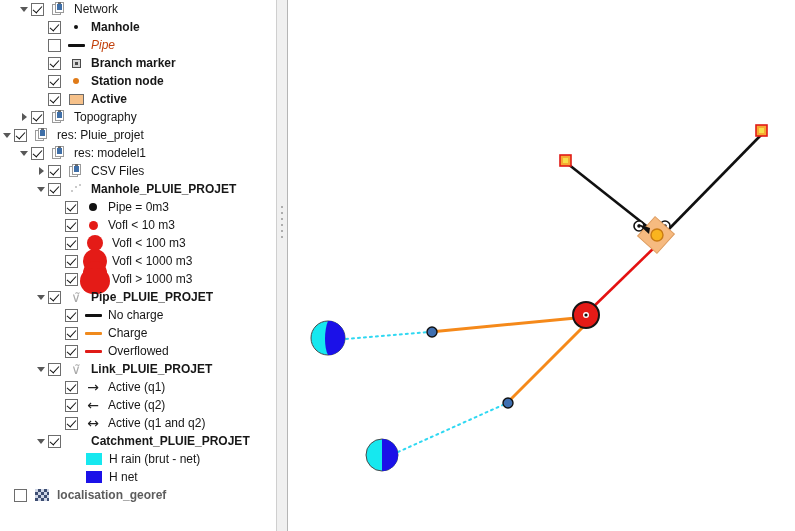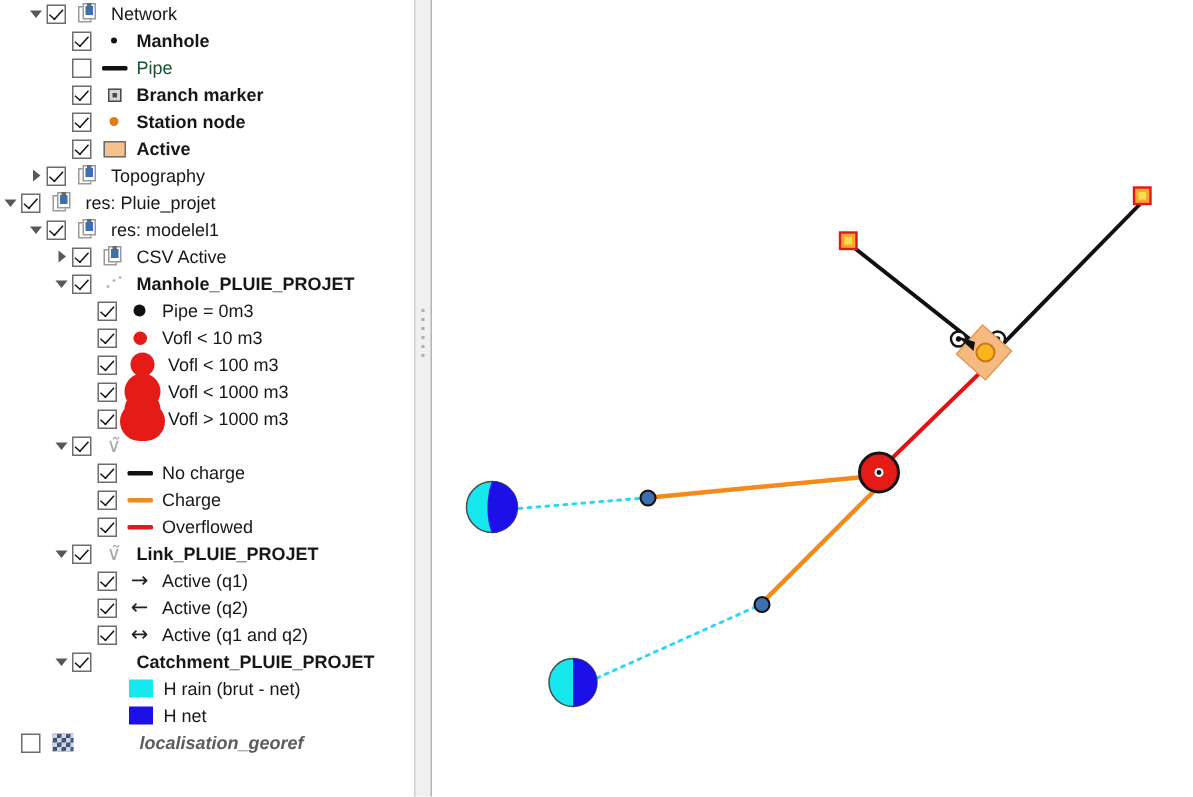--- a/index.html
+++ b/index.html
@@ -53,22 +53,22 @@
 
   
   .sym{
     width:22px;height:18px;flex:0 0 22px;
     display:flex;align-items:center;justify-content:center;position:relative;
   }
   .sym.w26{width:26px;flex:0 0 26px;}
 
   .label{padding-left:4px;color:#171717;}
   .label.b{font-weight:bold;}
-  .label.i{font-style:italic;color:#5d5d5d;font-weight:bold;margin-left:36px;}
-  .label.dim{color:#14532d;}
+  .label.i{color:#5d5d5d;font-weight:bold;}
+  .label.dim{color:#c2410c;font-style:italic;}
 
   
   .ic-group{position:relative;width:14px;height:14px;}
   .ic-group .p1,.ic-group .p2{
     position:absolute;border:1px solid #9a9a9a;background:#fdfdfd;box-sizing:border-box;
   }
   .ic-group .p2{left:0;top:2px;width:9px;height:11px;}
   .ic-group .p1{left:3px;top:0;width:9px;height:11px;background:#ffffff;}
   .ic-group .bar{position:absolute;left:5px;top:2px;width:5px;height:6px;background:#3f6fa8;}
   .ic-group .hd{position:absolute;left:6px;top:0px;width:3px;height:2px;background:#6a6a6a;}
@@ -269,21 +269,21 @@
           </span>
           <span class="cb on"></span>
           <span class="sym">
             <span class="ic-group">
               <span class="p2"></span>
               <span class="p1"></span>
               <span class="bar"></span>
               <span class="hd"></span>
             </span>
           </span>
-          <span class="label">CSV Active</span>
+          <span class="label">CSV Files</span>
         </div>
         <div class="row">
           <span style="flex: 0 0 35px; width: 35px; height: 18px;"></span>
           <span class="exp open">
             <i></i>
           </span>
           <span class="cb on"></span>
           <span class="sym">
             <span class="ic-pts">
               <span style="left:2px;top:7px"></span>
@@ -357,20 +357,21 @@
         </div>
         <div class="row">
           <span style="flex: 0 0 35px; width: 35px; height: 18px;"></span>
           <span class="exp open">
             <i></i>
           </span>
           <span class="cb on"></span>
           <span class="sym">
             <span class="ic-vec">∨̃</span>
           </span>
+          <span class="label b">Pipe_PLUIE_PROJET</span>
         </div>
         <div class="row">
           <span style="flex: 0 0 52px; width: 52px; height: 18px;"></span>
           <span class="exp none">
             <i></i>
           </span>
           <span class="cb on"></span>
           <span class="sym">
             <span class="lineseg black"></span>
           </span>

